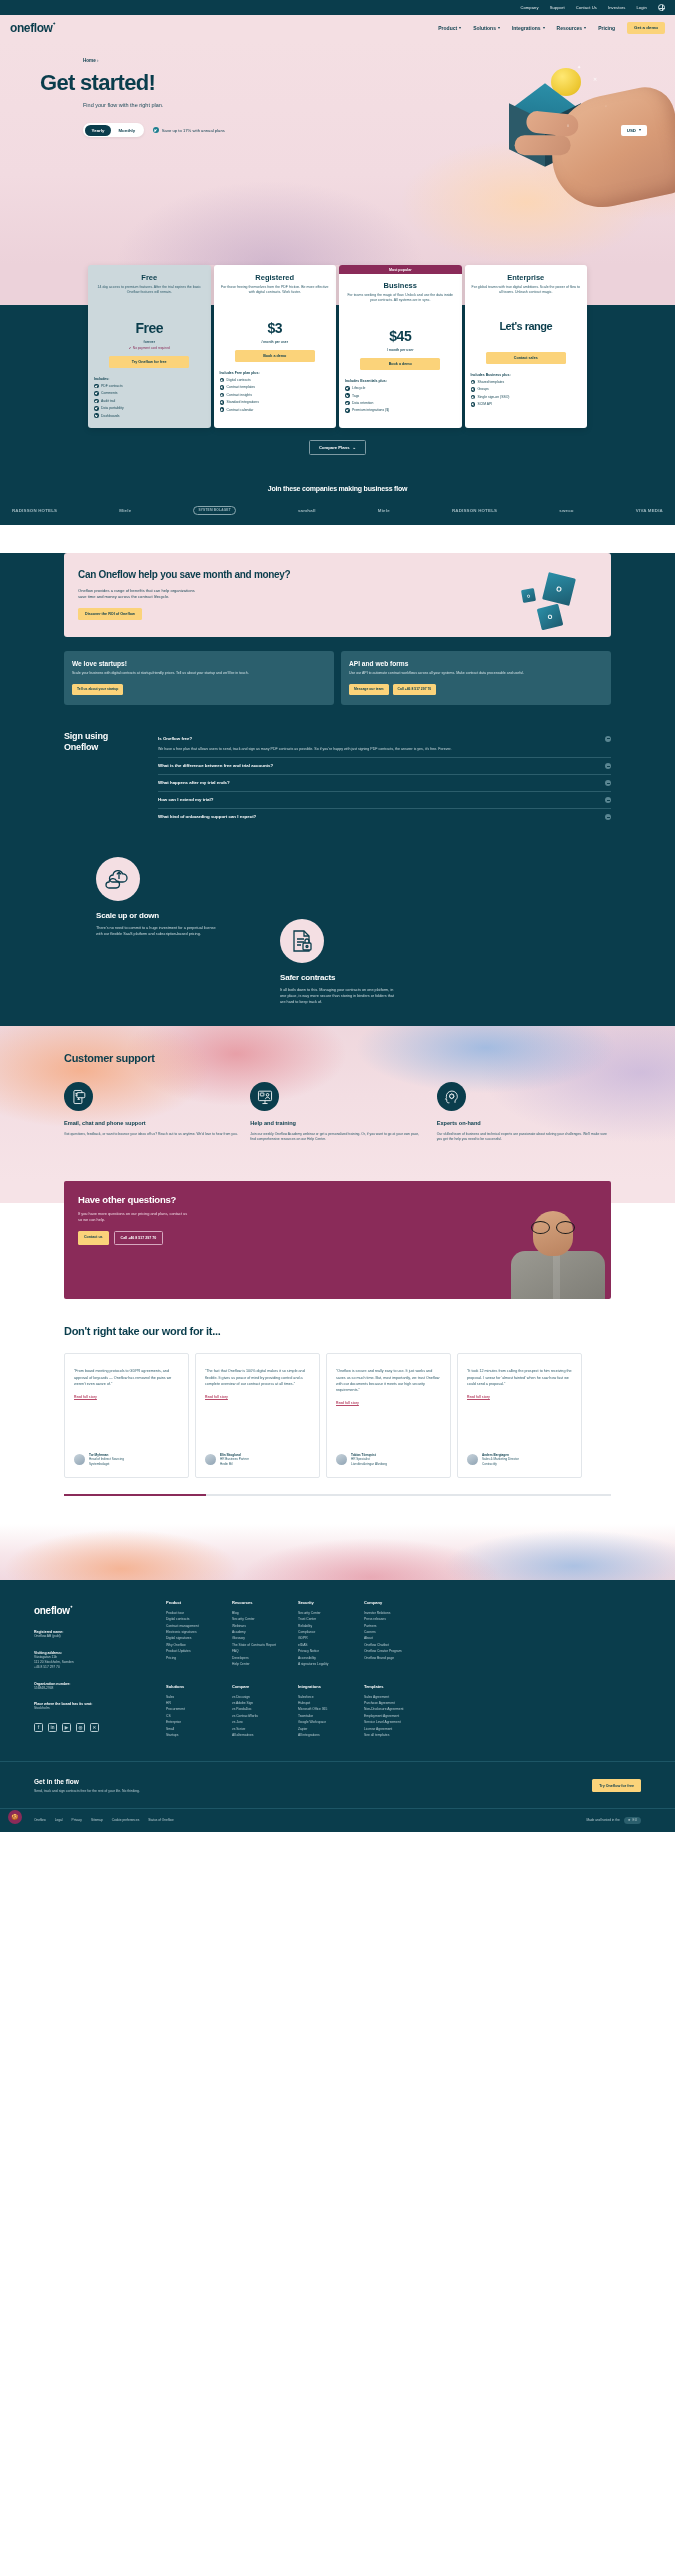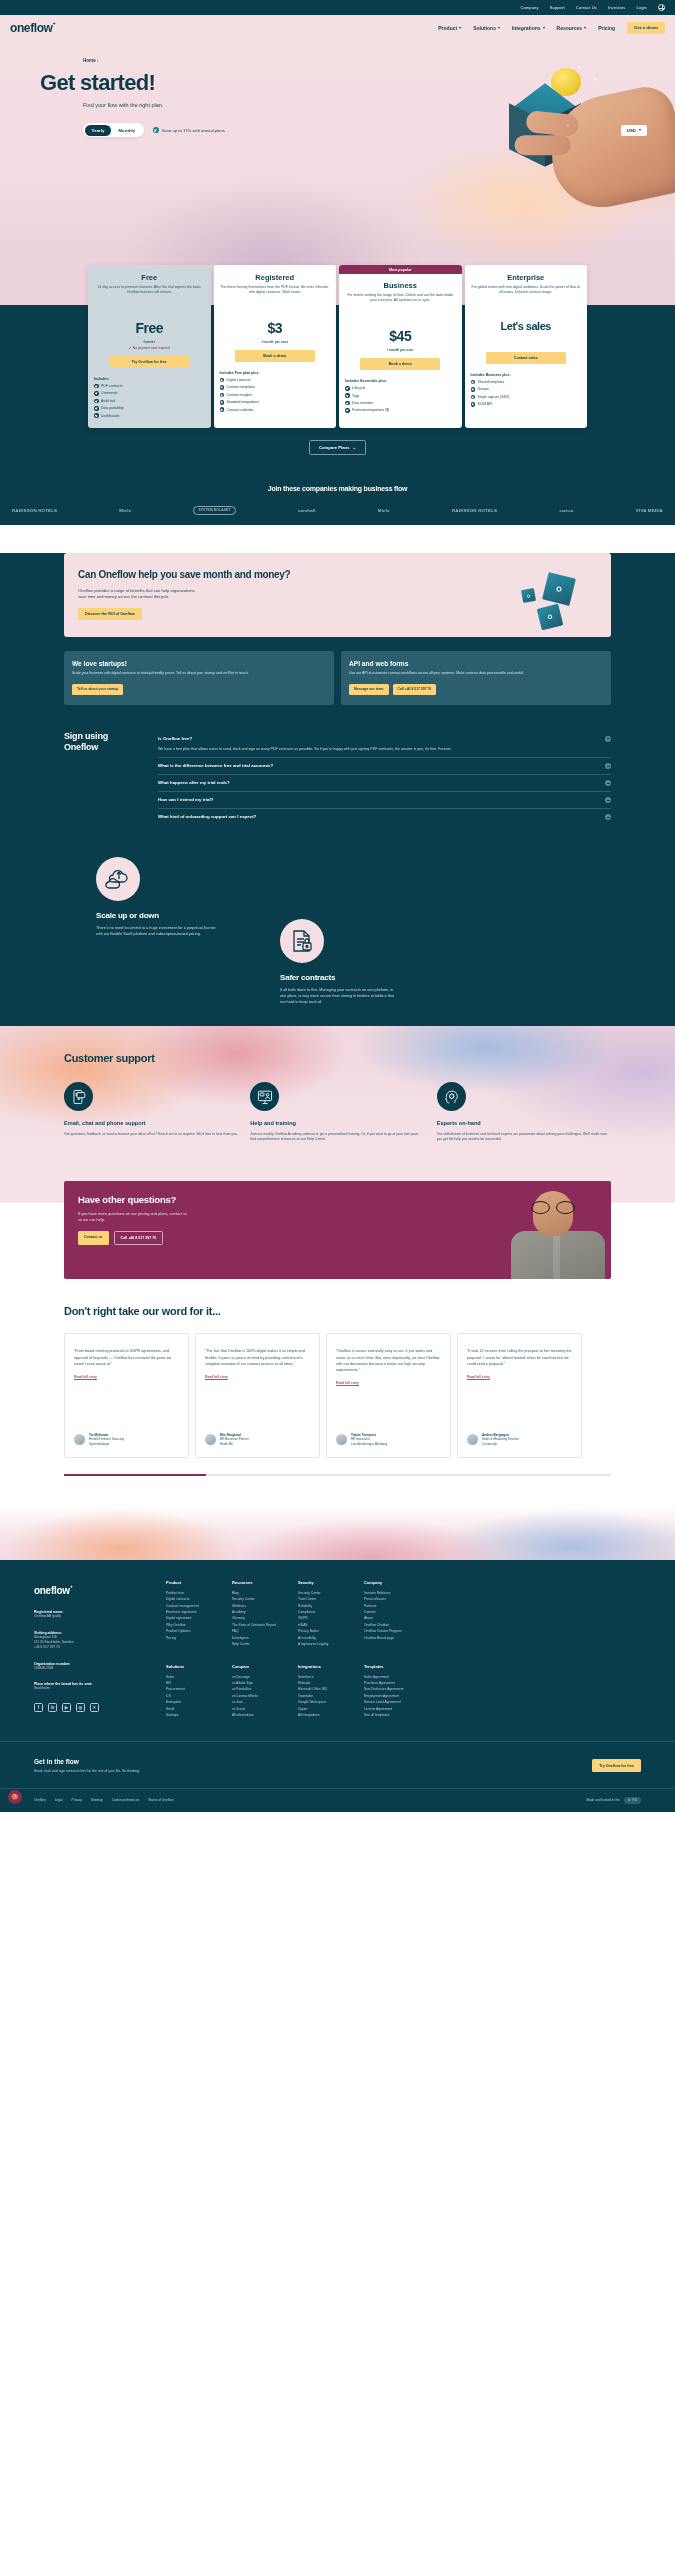--- a/index.html
+++ b/index.html
@@ -208,21 +208,21 @@
   .srow{display:flex;gap:12px;margin-top:18px;}
   .scol{flex:1;}
   .scircle{width:29px;height:29px;border-radius:50%;background:#0a3d4c;display:flex;align-items:center;justify-content:center;}
   .scol h4{font-size:5.6px;color:#0a3d4c;font-weight:bold;margin-top:9px;line-height:1.3;}
   .scol p{font-size:3.4px;color:#2c5a69;line-height:1.55;margin-top:4px;}
 
   
   .qbanner-wrap{position:relative;background:#fff;padding:0 0 18px;}
   .qbanner-wrap:before{content:"";position:absolute;top:0;left:0;right:0;height:22px;background:#f6e3e7;}
   .qbanner{
-    position:relative;margin:0 64px;background:#8a2b59;border-radius:2px;height:98px;overflow:hidden;
+    position:relative;margin:0 64px;background:#8a2b59;border-radius:2px;height:118px;overflow:hidden;
     display:flex;
   }
   .qleft{padding:13px 0 0 14px;width:62%;}
   .qleft h2{color:#fff;font-size:9.5px;font-weight:bold;letter-spacing:-.2px;}
   .qleft p{color:#f0d8e3;font-size:3.9px;line-height:1.55;margin-top:6px;max-width:112px;}
   .qbtns{display:flex;gap:5px;margin-top:8px;}
   .qbtns .y{background:#fbd37a;color:#0a3d4c;font-size:3.6px;font-weight:700;padding:4px 6px;border-radius:1.5px;}
   .qbtns .o{border:.7px solid #d6a8bf;color:#fff;font-size:3.6px;font-weight:700;padding:4px 6px;border-radius:1.5px;}
   .person{
     position:absolute;right:4px;bottom:0;width:104px;height:92px;
@@ -464,21 +464,21 @@
         </div>
       <div class="feat">
           <i class="fdot"></i>
           <span>Premium integrations ($)</span>
         </div>
     </div>
 
     <div class="card">
       <h3>Enterprise</h3>
       <div class="desc">For global teams with true digital ambitions. Scale the power of flow to all teams. Unleash contract magic.</div>
-      <div class="price small">Let's sales</div>
+      <div class="price small">Let's range</div>
       <div class="cta" style="margin-top:20px;">Contact sales</div>
       <div class="inc-h">Includes Business plus:</div>
       <div class="feat">
           <i class="fdot"></i>
           <span>Shared templates</span>
         </div>
       <div class="feat">
           <i class="fdot"></i>
           <span>Groups</span>
         </div>

